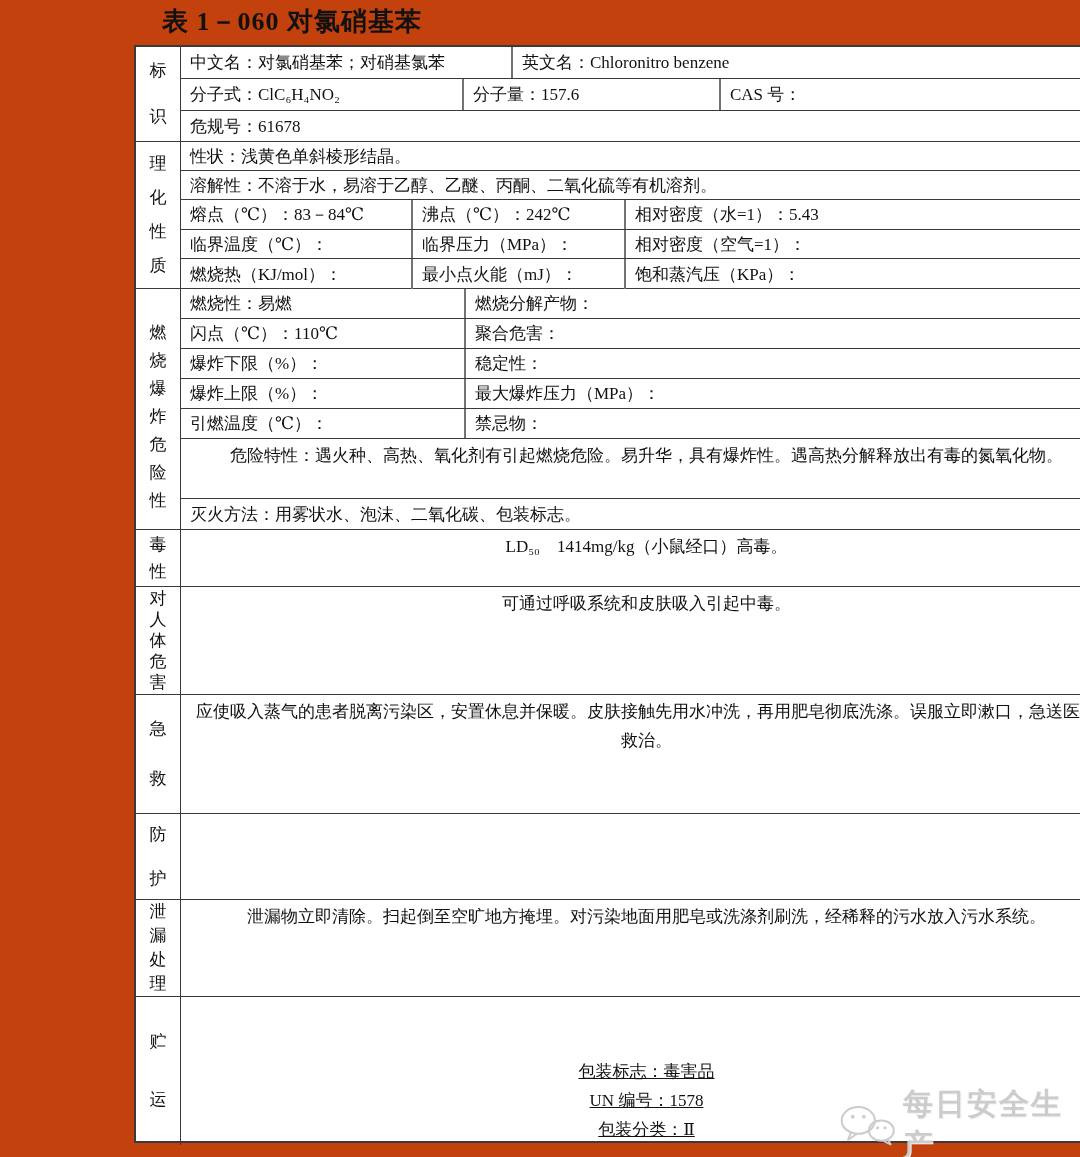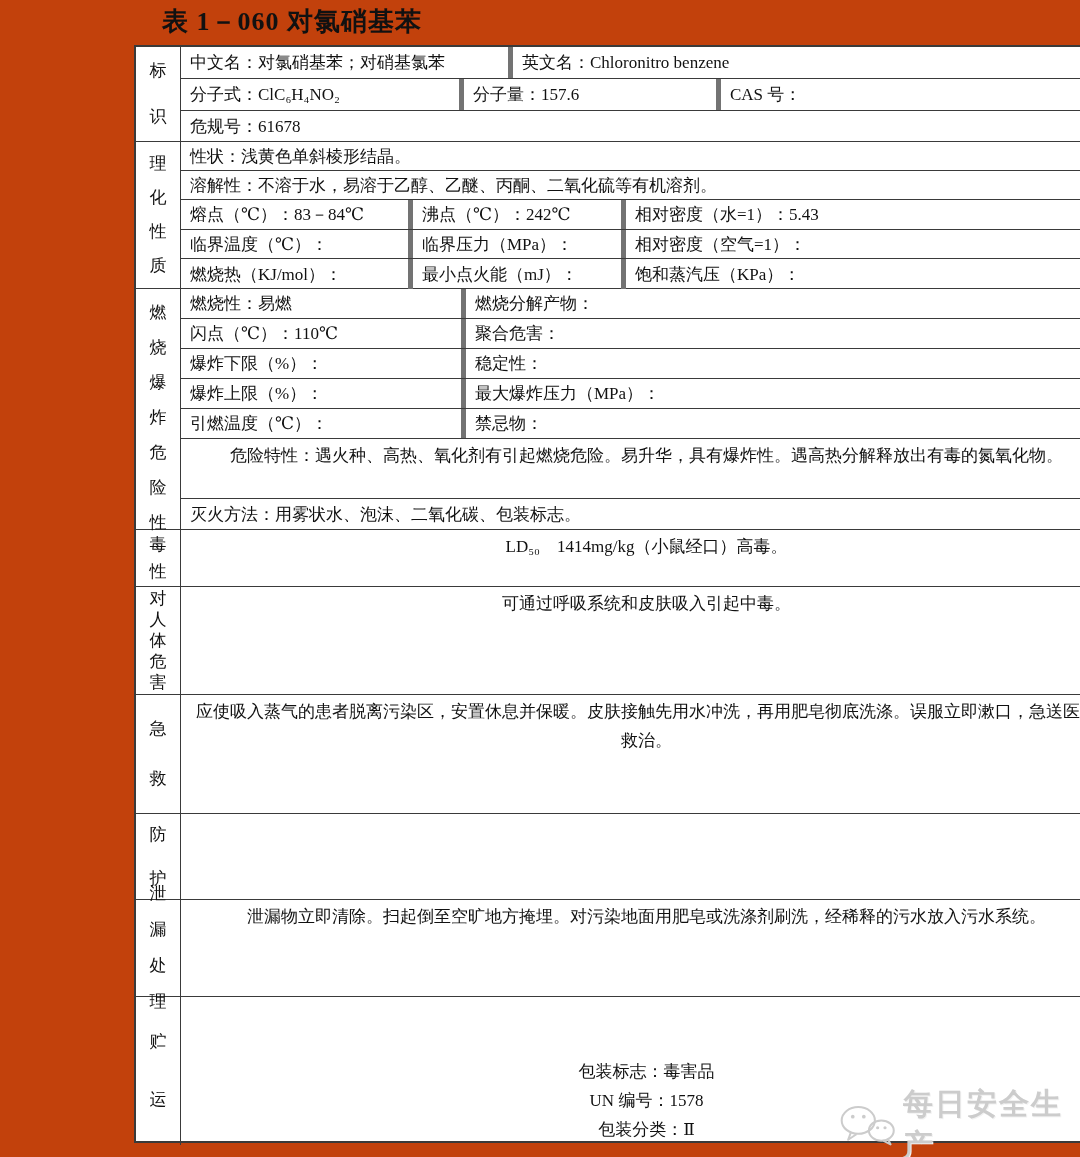--- a/index.html
+++ b/index.html
@@ -19,40 +19,40 @@
   }
   .sec { display:flex; border-bottom:1px solid #3a3a3a; flex:0 0 auto; }
   .sec:last-child { border-bottom:none; }
   .sec-label {
     flex:0 0 45px; width:45px; border-right:1px solid #3a3a3a;
     display:flex; align-items:center; justify-content:center;
   }
   .vlabel { width:19px; text-align:center; font-size:17px; word-break:break-all; }
   .sec-biaoshi .vlabel { line-height:46px; }
   .sec-lihua   .vlabel { line-height:34px; }
-  .sec-ranshao .vlabel { line-height:35px;margin-top:16px; }
+  .sec-ranshao .vlabel { line-height:28px;margin-top:16px; }
   .sec-duxing  .vlabel { line-height:27px; }
   .sec-weihai  .vlabel { line-height:21px; }
   .sec-jijiu   .vlabel { line-height:50px; }
   .sec-fanghu  .vlabel { line-height:44px; }
-  .sec-xielou  .vlabel { line-height:36px; }
+  .sec-xielou  .vlabel { line-height:24px; }
   .sec-zhuyun  .vlabel { line-height:58px;text-align:center; }
   .sec-body { flex:1; display:flex; flex-direction:column; min-width:0; }
   .row { display:flex; border-bottom:1px solid #3a3a3a; flex:0 0 auto; }
   .row:last-child { border-bottom:none; }
   .cell {
     padding:0 9px; font-size:17px; display:flex; align-items:center;
-    border-right:5px solid #737373; white-space:nowrap; overflow:hidden;
+    border-right:2px solid #737373; white-space:nowrap; overflow:hidden;
   }
   .cell:last-child { border-right:none; flex:1; }
   .textcell {
     flex:1; padding:2px 9px; font-size:17px; line-height:29px;
     white-space:pre-line; text-align:center;
   }
-  .pack-line span { display:inline-block; vertical-align:top; }
+  .pack-line span { display:inline-block; vertical-align:top;text-decoration:underline; }
   .wm {
     position:absolute; left:838px; top:1084px; display:flex; align-items:center;
     color:#cccccc; font-size:30px; letter-spacing:2px; font-weight:bold;
     text-shadow:1px 1px 0 #f2f2f2; pointer-events:none;
   }
   .wm svg { margin-right:6px; }
 </style>
 </head>
 <body>
 

